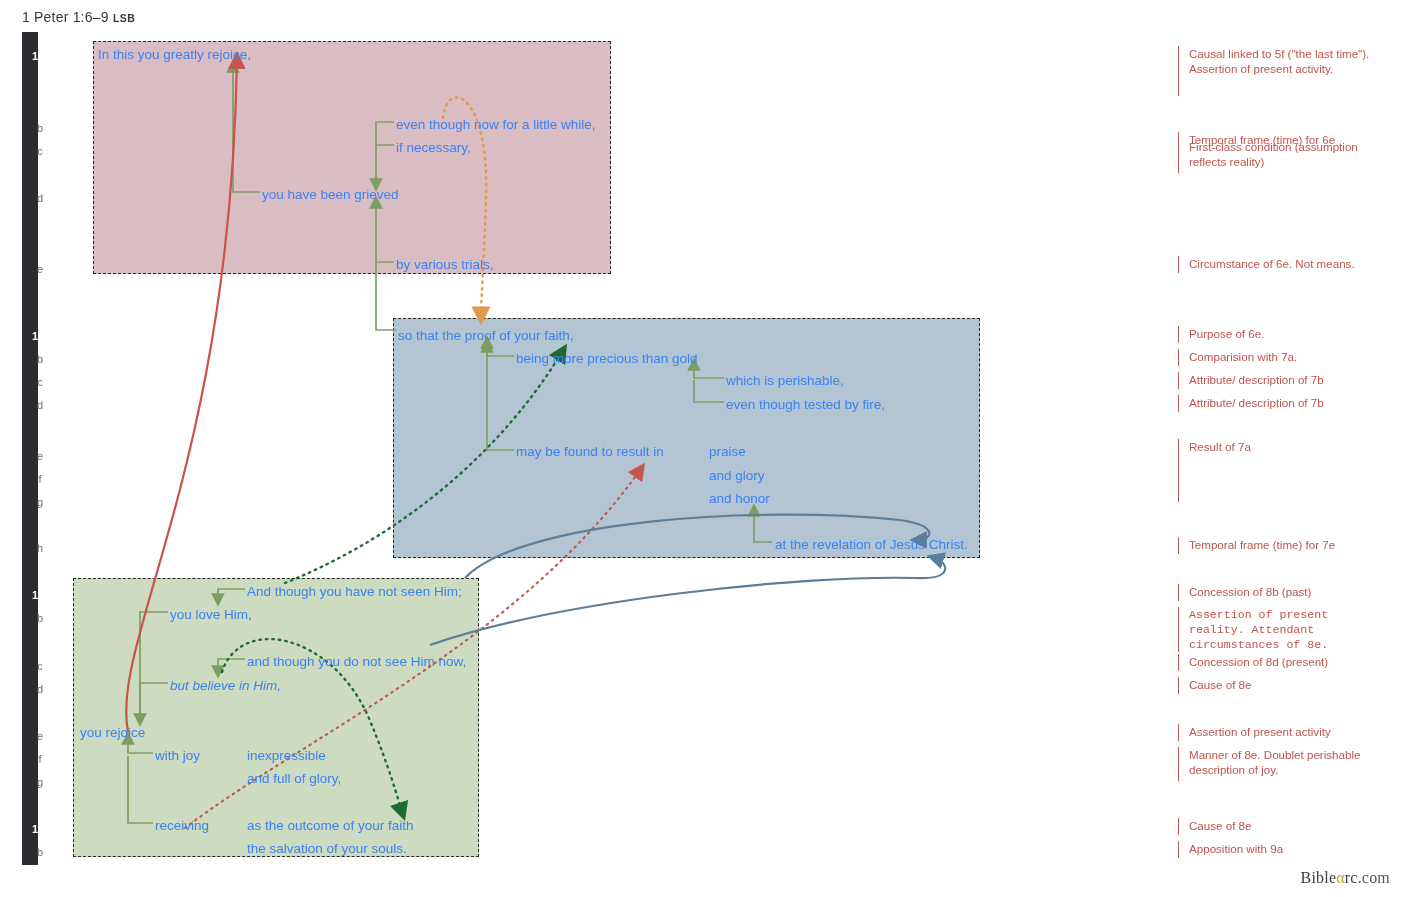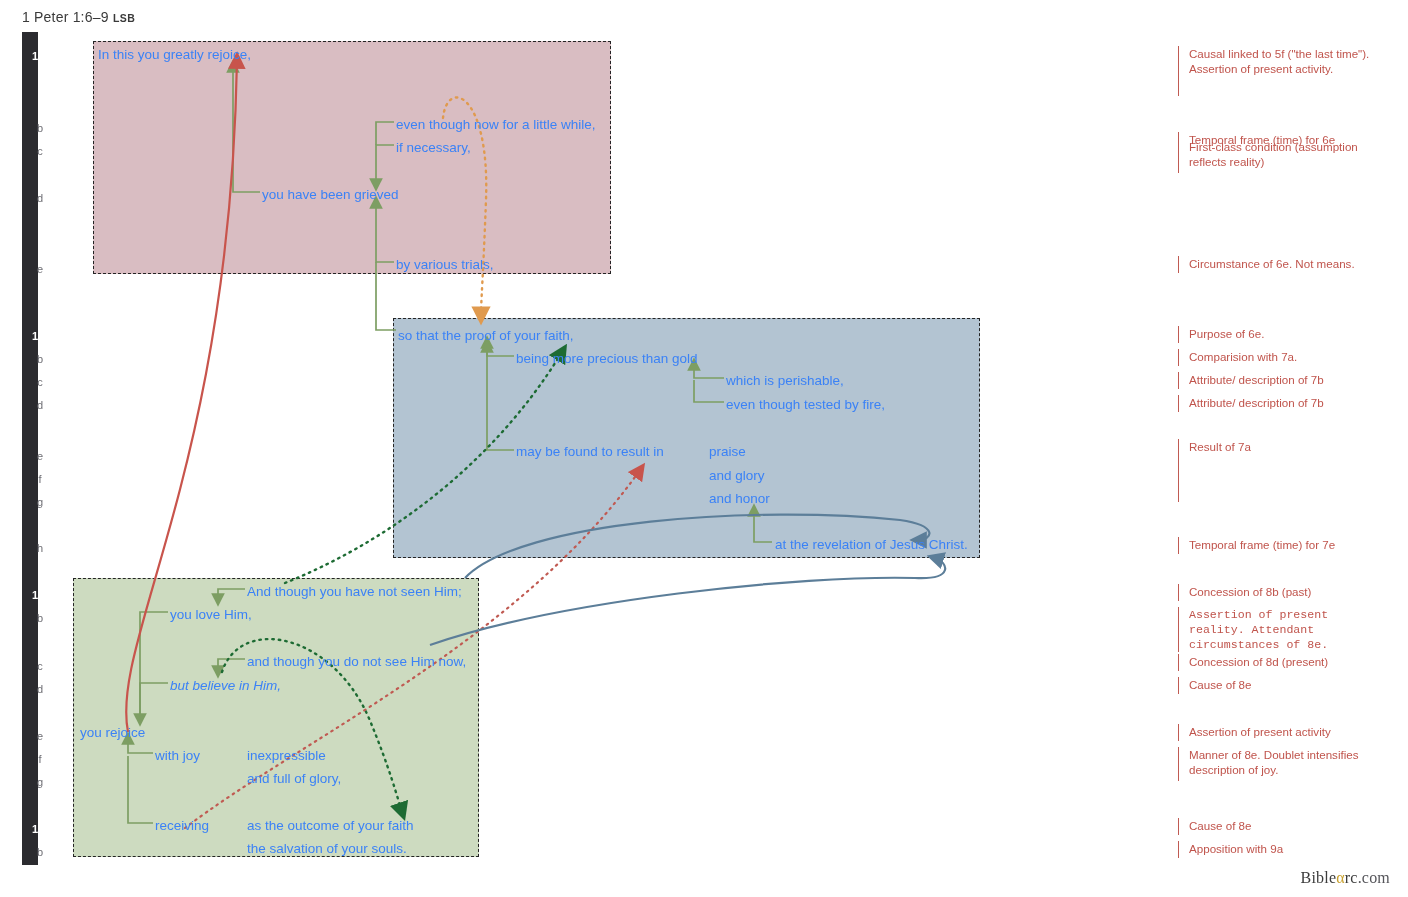--- a/index.html
+++ b/index.html
@@ -184,20 +184,20 @@
     <div class="note" style="top: 317px; min-height: 17px;">Comparision with 7a.</div>
     <div class="note" style="top: 340px; min-height: 17px;">Attribute/ description of 7b</div>
     <div class="note" style="top: 363px; min-height: 17px;">Attribute/ description of 7b</div>
     <div class="note" style="top: 407px; min-height: 63px;">Result of 7a</div>
     <div class="note" style="top: 505px; min-height: 17px;">Temporal frame (time) for 7e</div>
     <div class="note" style="top: 552px; min-height: 17px;">Concession of 8b (past)</div>
     <div class="note" style="top: 575px; min-height: 34px; font-family: Liberation Mono, monospace;">Assertion of present reality. Attendant circumstances of 8e.</div>
     <div class="note" style="top: 622px; min-height: 17px;">Concession of 8d (present)</div>
     <div class="note" style="top: 645px; min-height: 17px;">Cause of 8e</div>
     <div class="note" style="top: 692px; min-height: 17px;">Assertion of present activity</div>
-    <div class="note" style="top: 715px; min-height: 34px;">Manner of 8e. Doublet intensifies description of joy.</div>
+    <div class="note" style="top: 715px; min-height: 34px;">Manner of 8e. Doublet perishable description of joy.</div>
     <div class="note" style="top: 786px; min-height: 17px;">Cause of 8e</div>
     <div class="note" style="top: 809px; min-height: 17px;">Apposition with 9a</div>
   </div>
 
 <div id="logo">
   <span>Bible</span><span class="alpha">α</span><span>rc</span><span class="dotcom">.com</span>
 </div>
 
 </body></html>

